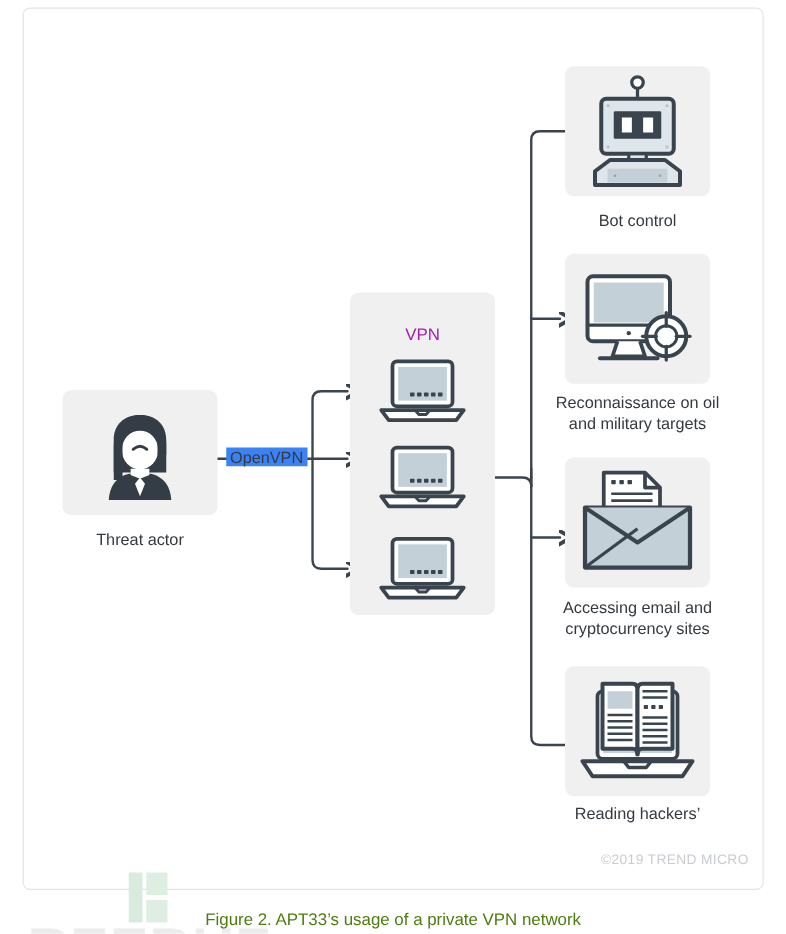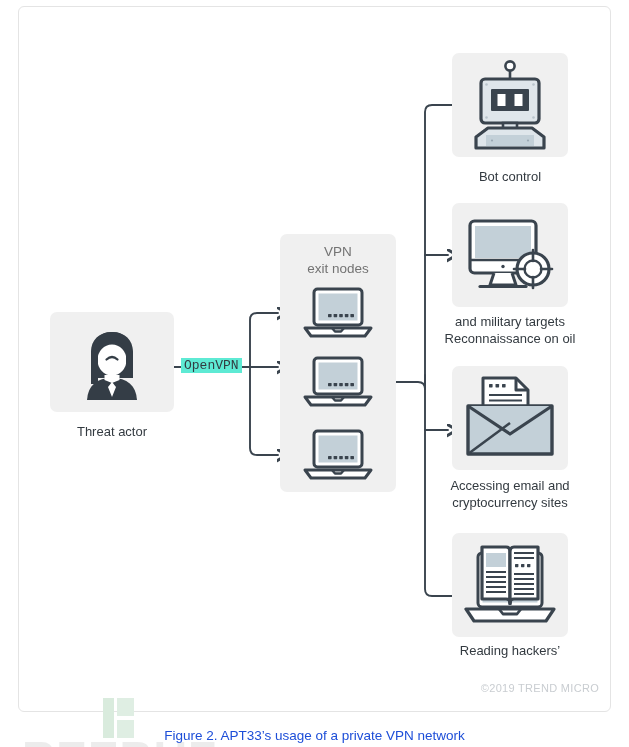--- a/index.html
+++ b/index.html
@@ -41,53 +41,54 @@
     text-align: center;
     color: #333a40;
     font-size: 13px;
     line-height: 17px;
     font-family: "Liberation Sans", sans-serif;
   }
 
   .vpn-title {
     position: absolute;
     text-align: center;
-    color: #737373;
+    color: #a21caf;
     font-size: 13.5px;
     line-height: 17px;
     font-family: "Liberation Sans", sans-serif;
+    margin-top: 16px;
   }
 
   .edge-label {
     position: absolute;
     color: #333a40;
     font-size: 13px;
-    font-family: Liberation Mono, monospace;
-    background: #5eead4;
+    font-family: Liberation Sans, sans-serif;
+    background: #3b82f6;
     padding: 0 3px;
   }
 
   #copyright {
     position: absolute;
     right: 30px;
     top: 682px;
     font-size: 11px;
     letter-spacing: 0.3px;
     color: #c9cdd1;
     font-family: "Liberation Sans", sans-serif;
   }
 
   #caption {
     position: absolute;
     left: 0;
     top: 728px;
     width: 629px;
     text-align: center;
     font-size: 13.5px;
-    color: #1d4ed8;
+    color: #4d7c0f;
     font-family: "Liberation Sans", sans-serif;
   }
 
   
   #watermark {
     position: absolute;
     left: 22px;
     top: 698px;
     height: 48px;
     display: flex;
@@ -190,21 +191,20 @@
   </div>
 
   <div class="edge-label" style="left:181px; top:358px;">
     <span>OpenVPN</span>
   </div>
 
   <div class="tile" style="left:280px; top:234px; width:116px; height:258px;">
   </div>
   <div class="vpn-title" style="left:280px; top:243px; width:116px;">
     <div>VPN</div>
-    <div>exit nodes</div>
   </div>
 
   <div style="position:absolute; left:302px; top:286px;">
     <svg width="72" height="54" viewBox="0 0 72 54">
       <rect x="12" y="3" width="48" height="36" rx="3.5" fill="#ffffff" stroke="#3a444e" stroke-width="3"></rect>
       <rect x="16.5" y="7.5" width="39" height="27" fill="#c3d0d8"></rect>
       <g fill="#3a444e">
         <rect x="26" y="28" width="3.6" height="3.2" rx="0.6"></rect>
         <rect x="31.6" y="28" width="3.6" height="3.2" rx="0.6"></rect>
         <rect x="37.2" y="28" width="3.6" height="3.2" rx="0.6"></rect>
@@ -297,22 +297,22 @@
       <circle cx="81" cy="66" r="8.5" fill="#ffffff" stroke="#3a444e" stroke-width="2.4"></circle>
       <g stroke="#3a444e" stroke-width="2.6" stroke-linecap="round">
         <path d="M81,47 L81,58"></path>
         <path d="M81,74 L81,85"></path>
         <path d="M62,66 L73,66"></path>
         <path d="M89,66 L100,66"></path>
       </g>
     </svg>
   </div>
   <div class="node-label" style="left:436px; top:313px; width:148px;">
+    <div>Reconnaissance on oil</div>
     <div>and military targets</div>
-    <div>Reconnaissance on oil</div>
   </div>
 
   <div class="tile" style="left:452px; top:366px; width:116px; height:104px;">
     <svg width="116" height="104" viewBox="0 0 116 104">
 
       <path d="M31,12 L64,12 L76,24 L76,58 L31,58 Z" fill="#ffffff" stroke="#3a444e" stroke-width="3" stroke-linejoin="round"></path>
       <path d="M64,12 L64,24 L76,24" fill="none" stroke="#3a444e" stroke-width="3" stroke-linejoin="round"></path>
       <g fill="#3a444e">
         <rect x="37" y="18" width="3.6" height="3.4" rx="0.6"></rect>
         <rect x="43.5" y="18" width="3.6" height="3.4" rx="0.6"></rect>

